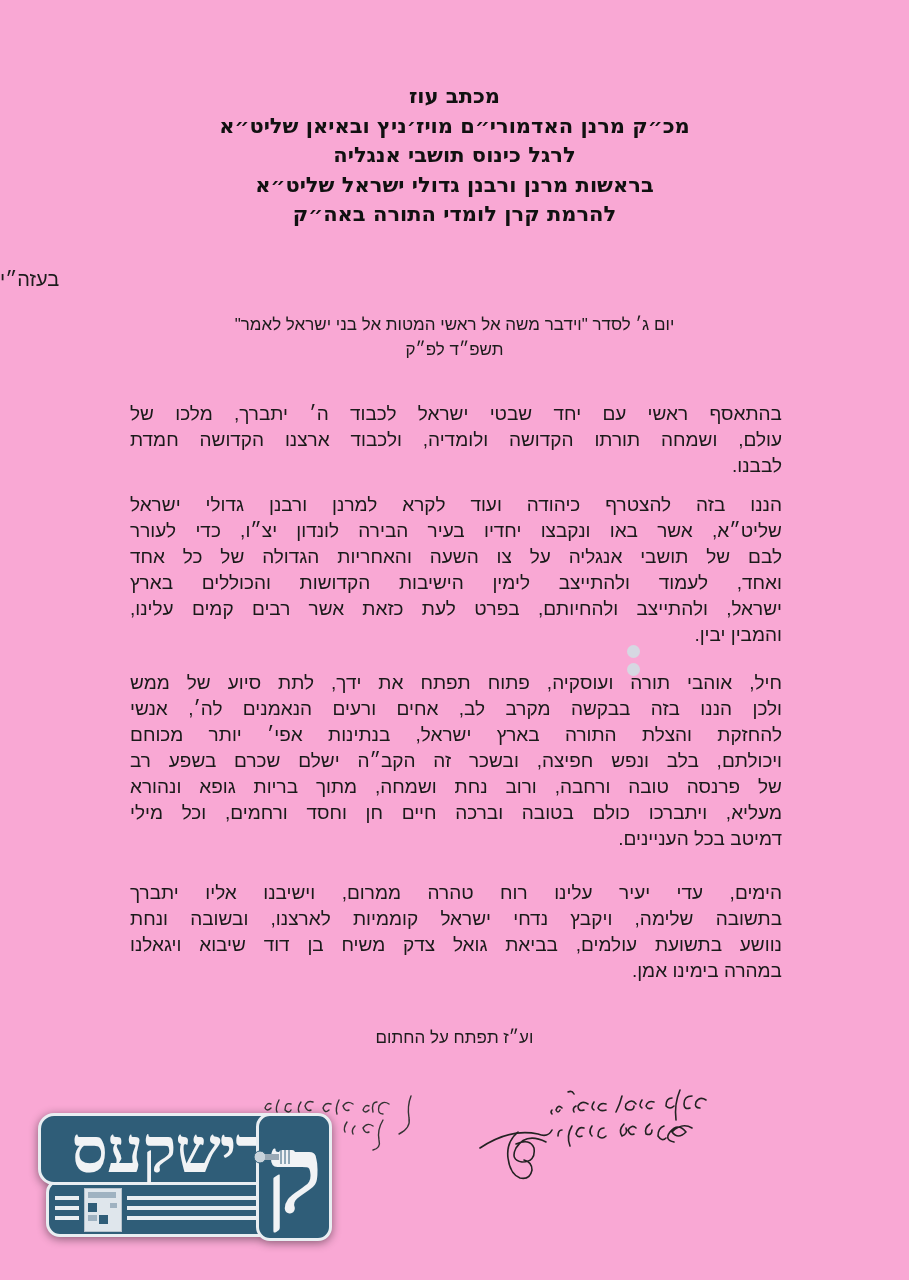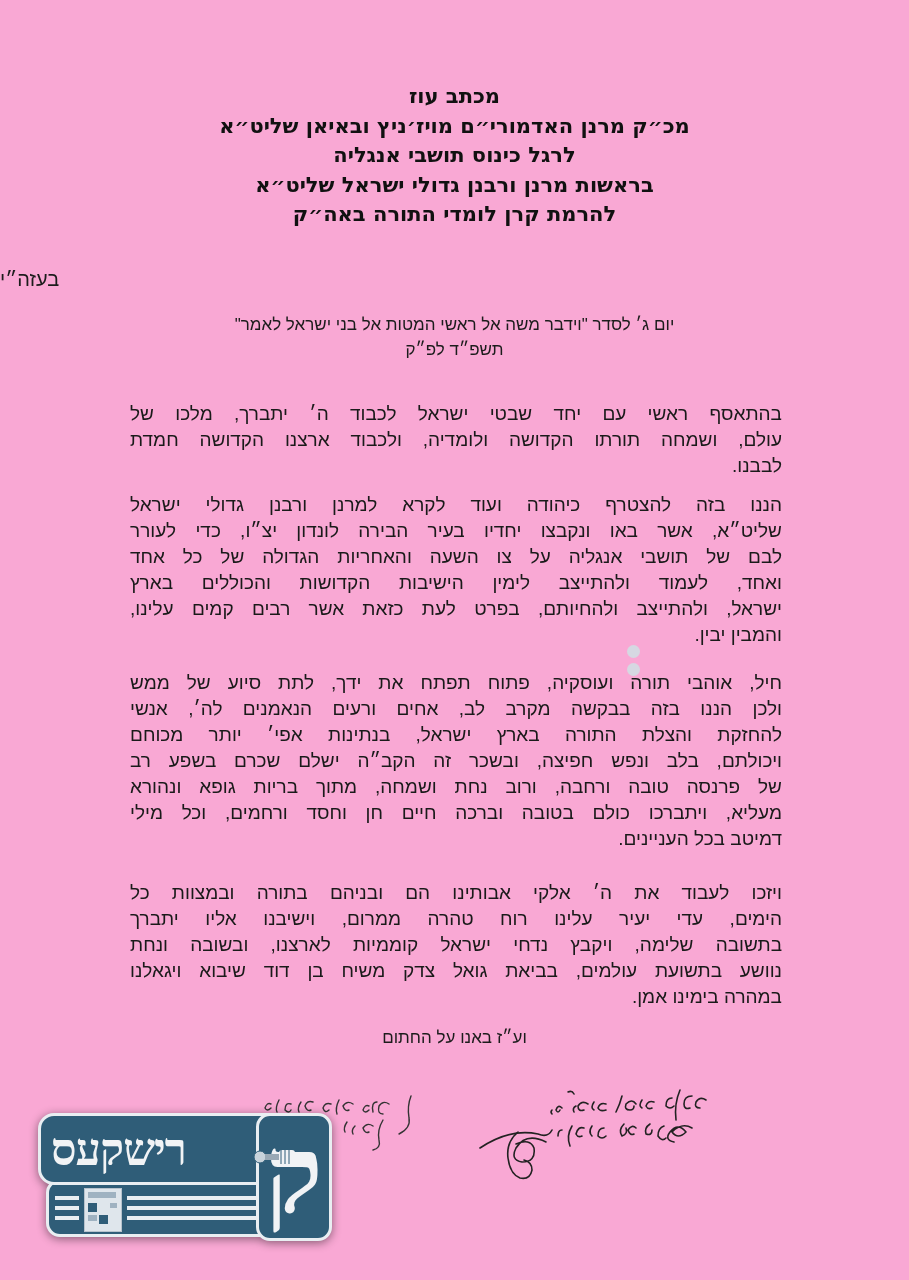--- a/index.html
+++ b/index.html
@@ -106,25 +106,25 @@
     width: 260px; height: 72px;
     background: #2f5d78;
     border-radius: 16px;
     border: 3px solid #e9eef2;
     box-sizing: border-box;
   }
   .logo-word {
     position: absolute;
     left: 10px; top: 4px;
     width: 215px;
-    text-align: left;
+    text-align: right;
     direction: rtl;
     font-family: "DejaVu Serif", serif;
     font-weight: bold;
-    font-size: 45px;
+    font-size: 64px;
     line-height: 60px;
     color: #f1f3f5;
     letter-spacing: -1px;
   }
   .logo-bottom {
     position: absolute;
     left: 8px; top: 66px;
     width: 230px; height: 58px;
     background: #2f5d78;
     border-radius: 14px;
@@ -212,28 +212,27 @@
     <span class="line">חיל, אוהבי תורה ועוסקיה, פתוח תפתח את ידך, לתת סיוע של ממש</span>
     <span class="line">ולכן הננו בזה בבקשה מקרב לב, אחים ורעים הנאמנים לה׳, אנשי</span>
     <span class="line">להחזקת והצלת התורה בארץ ישראל, בנתינות אפי׳ יותר מכוחם</span>
     <span class="line">ויכולתם, בלב ונפש חפיצה, ובשכר זה הקב״ה ישלם שכרם בשפע רב</span>
     <span class="line">של פרנסה טובה ורחבה, ורוב נחת ושמחה, מתוך בריות גופא ונהורא</span>
     <span class="line">מעליא, ויתברכו כולם בטובה וברכה חיים חן וחסד ורחמים, וכל מילי</span>
     <span class="line last">דמיטב בכל העניינים.</span>
   </div>
 
   <div class="body-text" id="para4">
-    <span class="line">ויזכו לעבוד את ה׳ אלקי אבותינו הם ובניהם בתורה ובמצוות כל</span>
     <span class="line">הימים, עדי יעיר עלינו רוח טהרה ממרום, וישיבנו אליו יתברך</span>
     <span class="line">בתשובה שלימה, ויקבץ נדחי ישראל קוממיות לארצנו, ובשובה ונחת</span>
     <span class="line">נוושע בתשועת עולמים, בביאת גואל צדק משיח בן דוד שיבוא ויגאלנו</span>
     <span class="line last">במהרה בימינו אמן.</span>
   </div>
 
-  <div class="closing">וע״ז באנו על החתום</div>
+  <div class="closing">וע״ז תפתח על החתום</div>
 
   <div class="dots">
     <div class="dot"></div>
     <div class="dot"></div>
   </div>
 
   <div class="sig" style="left:478px; top:1082px;">
     <svg width="240" height="110" viewBox="0 0 240 110">
       <g fill="none" stroke="#222" stroke-width="1.6" stroke-linecap="round" stroke-linejoin="round">
 

